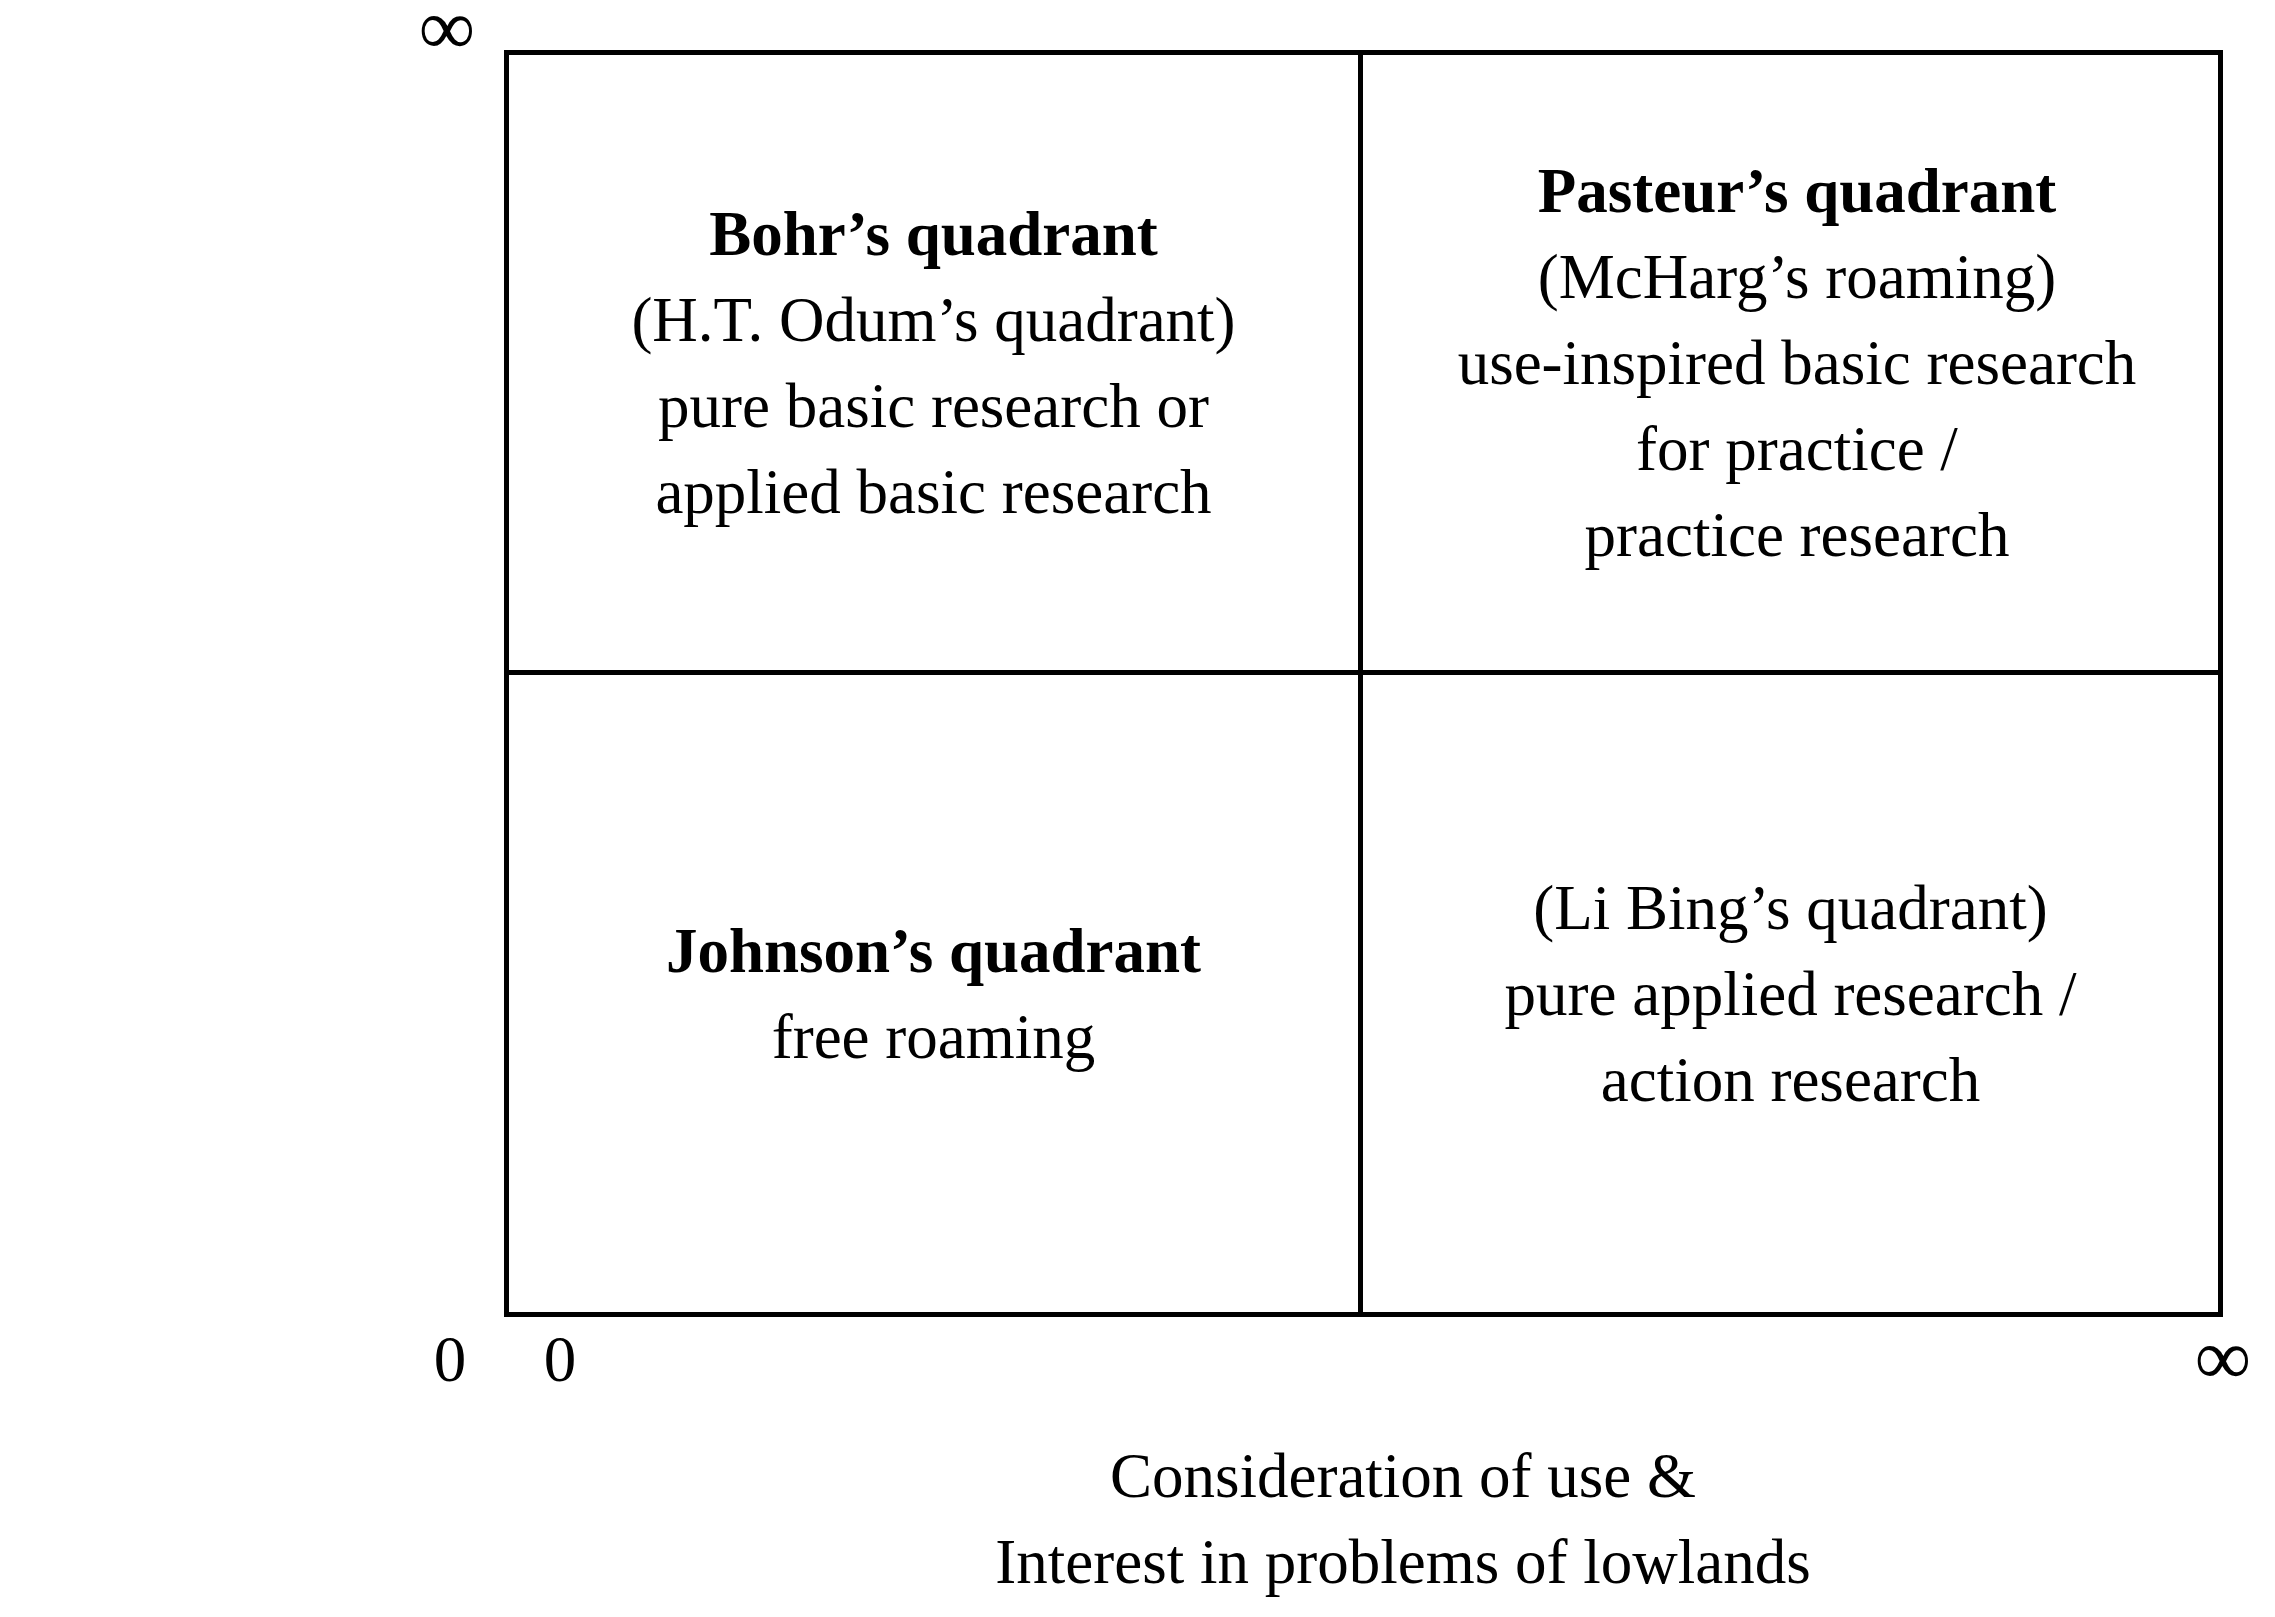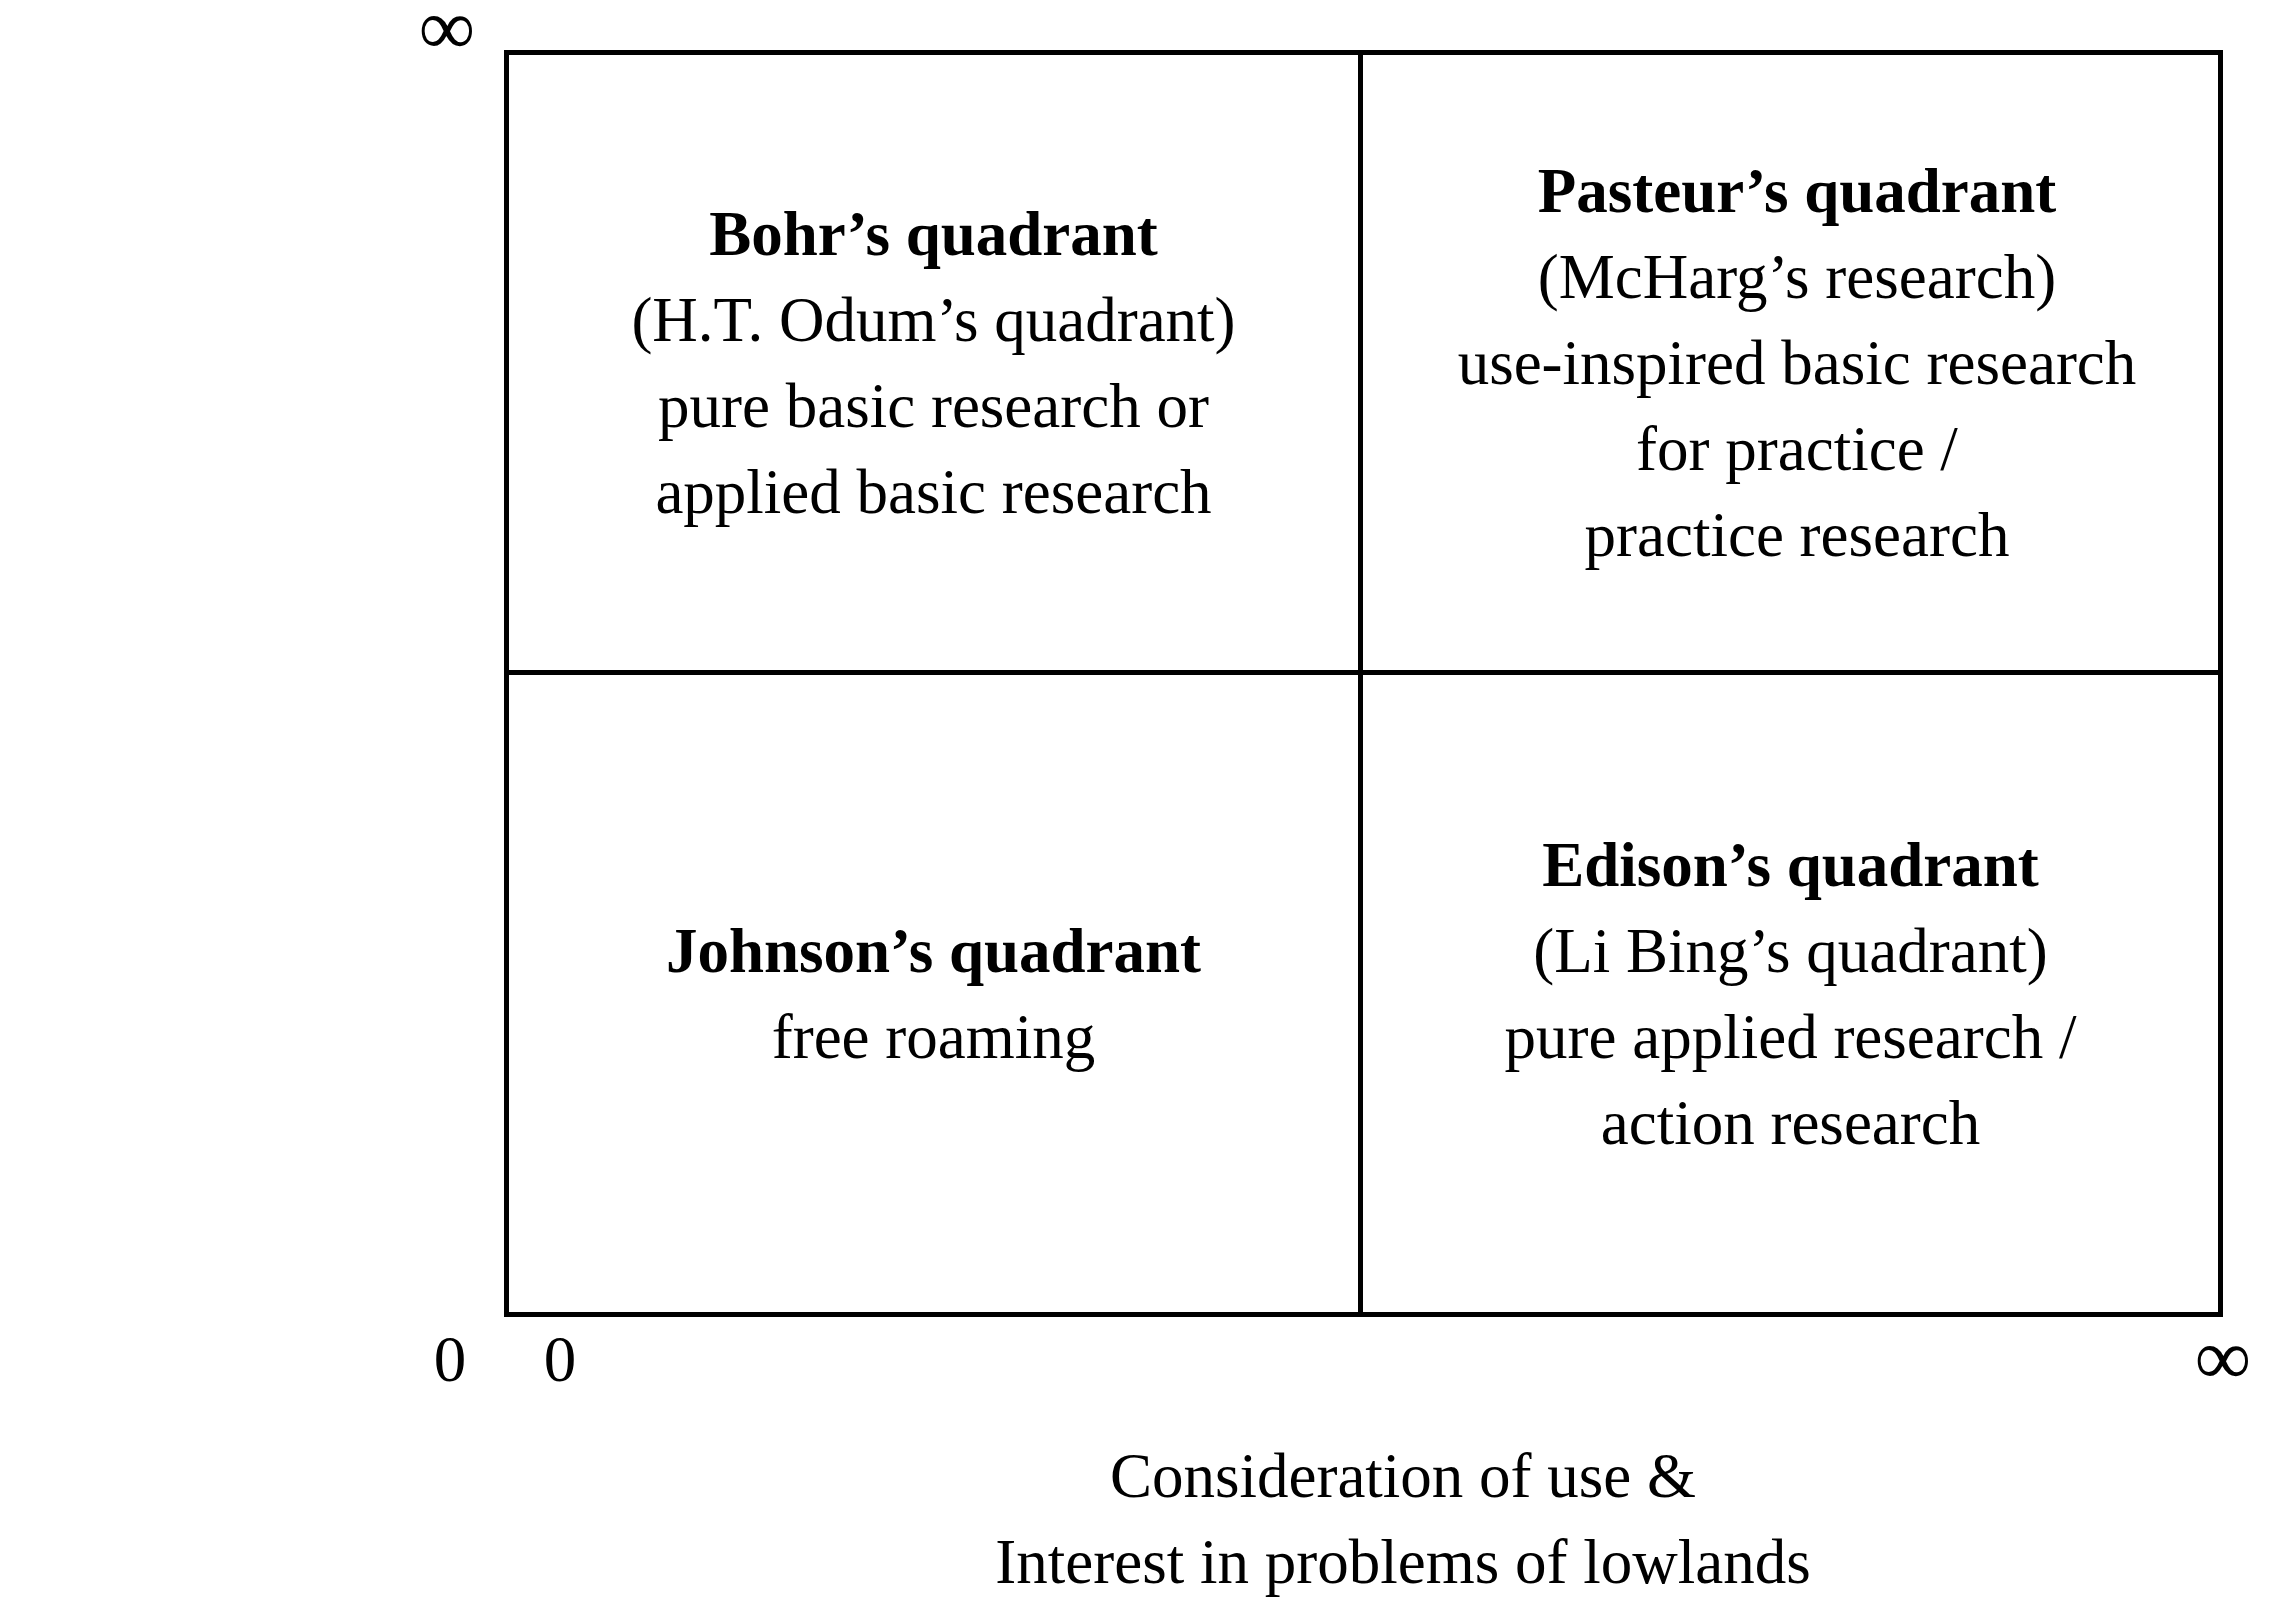--- a/index.html
+++ b/index.html
@@ -82,37 +82,36 @@
         <div class="qtitle">Bohr’s quadrant</div>
         <div class="qline">(H.T. Odum’s quadrant)</div>
         <div class="qline">pure basic research or</div>
         <div class="qline">applied basic research</div>
       </div>
     </div>
 
     <div class="quad tr">
       <div class="qtext">
         <div class="qtitle">Pasteur’s quadrant</div>
-        <div class="qline">(McHarg’s research)</div>
+        <div class="qline">(McHarg’s roaming)</div>
         <div class="qline">use-inspired basic research</div>
         <div class="qline">for practice /</div>
         <div class="qline">practice research</div>
       </div>
     </div>
 
     <div class="quad bl">
       <div class="qtext">
         <div class="qtitle">Johnson’s quadrant</div>
         <div class="qline">free roaming</div>
       </div>
     </div>
 
     <div class="quad br">
       <div class="qtext">
-        <div class="qtitle">Edison’s quadrant</div>
         <div class="qline">(Li Bing’s quadrant)</div>
         <div class="qline">pure applied research /</div>
         <div class="qline">action research</div>
       </div>
     </div>
 
   </div>
 
 
   <div class="marker zero zero-y">0</div>

